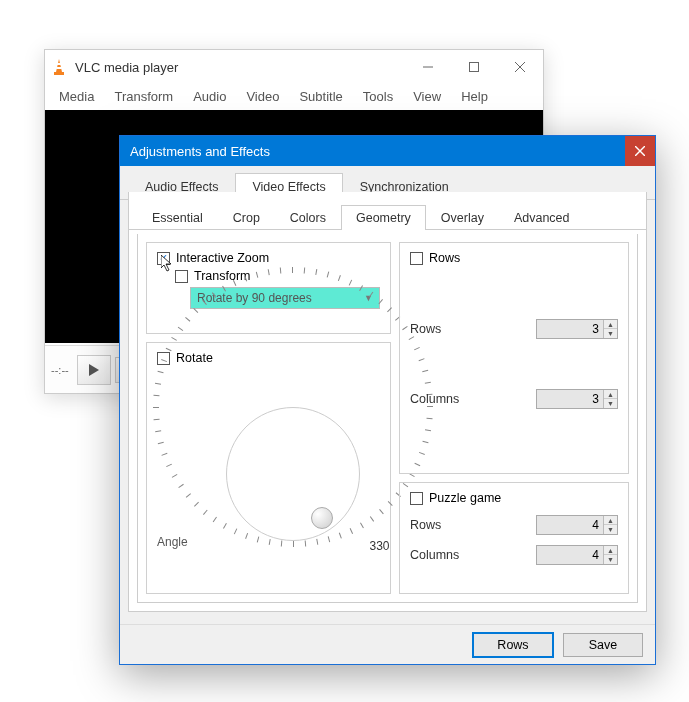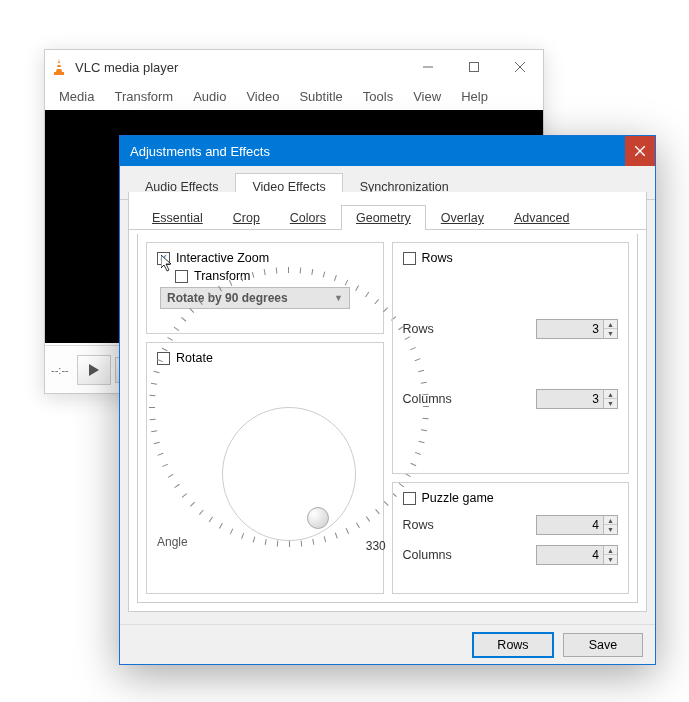--- a/index.html
+++ b/index.html
@@ -148,21 +148,20 @@
     gap:0;
   }
   .tab2{
     padding:5px 14px;
     font-size:12.5px;
     color:#333;
     border:1px solid transparent;
     border-bottom:none;
     position:relative;
     top:1px;
-    text-decoration:underline;
   }
   .tab2.active{
     background:#fff;
     border-color:#ccc;
   }
   .subpanel{
     position:absolute;
     top:42px; left:8px; right:8px; bottom:8px;
     background:#fff;
     border:1px solid #ccc;
@@ -183,31 +182,30 @@
     margin-bottom:4px;
   }
   .cb .box{
     width:13px;height:13px;border:1px solid #555;background:#fff;
     display:flex;align-items:center;justify-content:center;
     font-size:11px;line-height:1;color:#0066cc;
   }
   .cb.checked .box::after{content:"✓";}
   .cb.subcb{margin-left:18px;}
   .combo{
-    margin: 4px 0 0 3px;
+    margin: 4px 0 0 33px;
     width: 190px;
     height: 22px;
-    background: #e5e5e5;
+    background: #5eead4;
     border:1px solid #bbb;
     display:flex;align-items:center;
     padding:0 6px;
     color:#555;
     font-size:12px;
     justify-content:space-between;
-    font-weight:bold;
   }
   .combo .caret{font-size:9px;color:#777;}
   .rotate-group{flex:1;}
   .dial-wrap{
     position:relative;
     height: 180px;
     display:flex;align-items:flex-end;
   }
   .angle-label{font-size:12px;color:#555;margin-right:4px;width:44px;}
   .dial{

